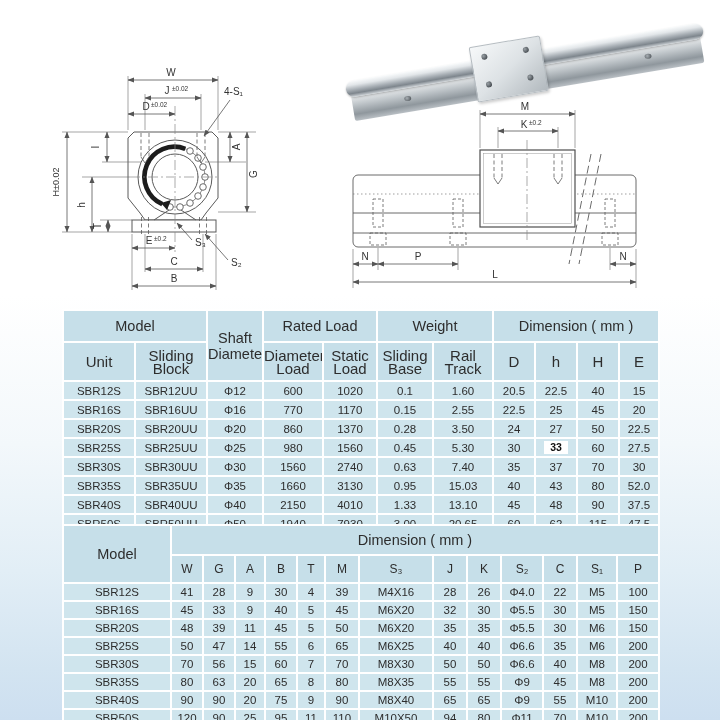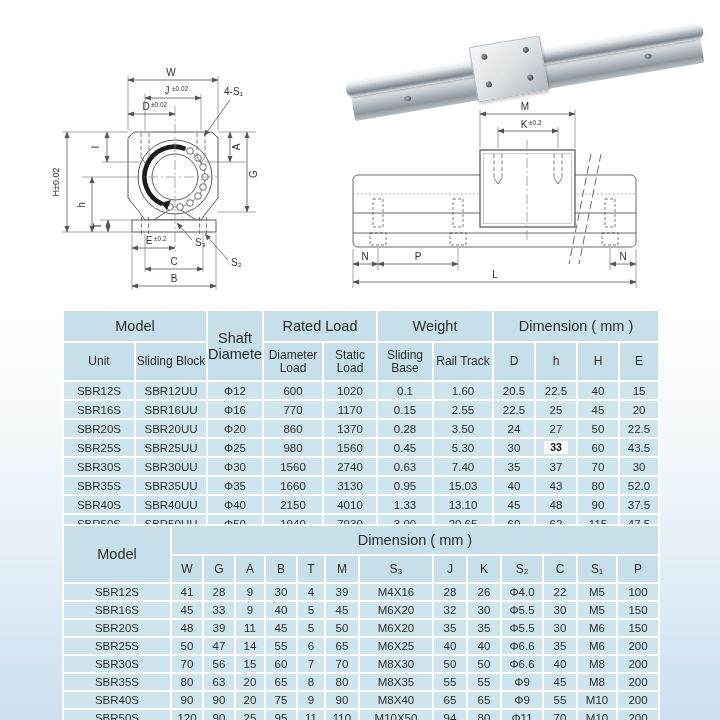--- a/index.html
+++ b/index.html
@@ -9,21 +9,21 @@
     background:linear-gradient(180deg,#ffffff 0%,#f3f8fb 35%,#e2eef6 65%,#d3e4f1 88%,#cddff0 100%);}
   svg text{fill:#333;font-family:"Liberation Sans","DejaVu Sans",sans-serif;}
   
   table.t{border-collapse:collapse;table-layout:fixed;position:absolute;left:62px;}
   table.t th,table.t td{background:#cfe5ed;border:2px solid #ffffff;text-align:center;
     vertical-align:middle;color:#2d2d2d;font-weight:400;padding:0;overflow:hidden;}
   table.t th{background:#c6dfe9;}
   .t1{top:309px;width:596px;}
   .t2{top:524px;width:596px;}
   .t1 tr.h1 th{height:30px;font-size:14.5px;}
-  .t1 tr.h2 th{height:37px;font-size:12px;line-height:13px;}
+  .t1 tr.h2 th{height:37px;font-size:15px;line-height:13px;}
   .t1 tbody td{height:17px;font-size:11.5px;}
   .t2 tr.h1 th{height:28px;font-size:14.5px;}
   .t2 tr.h2 th{height:26px;font-size:12px;}
   .t2 tbody td{height:16px;font-size:11.5px;}
   .patch{background:#ffffff;display:inline-block;min-width:20px;padding:0 2px;
     font-weight:700;font-size:10.5px;line-height:13px;color:#111;}
   
   .photo{position:absolute;left:340px;top:2px;width:376px;height:124px;}
   .assembly{position:absolute;left:6px;top:50px;width:362px;height:46px;
     transform:rotate(-9.5deg);transform-origin:50% 50%;}
@@ -319,21 +319,21 @@
           <td>SBR25S</td>
           <td>SBR25UU</td>
           <td>Φ25</td>
           <td>980</td>
           <td>1560</td>
           <td>0.45</td>
           <td>5.30</td>
           <td>30</td>
           <td><span class="patch">33</span></td>
           <td>60</td>
-          <td>43.5</td>
+          <td>27.5</td>
         </tr>
         <tr>
           <td>SBR30S</td>
           <td>SBR30UU</td>
           <td>Φ30</td>
           <td>1560</td>
           <td>2740</td>
           <td>0.63</td>
           <td>7.40</td>
           <td>35</td>

